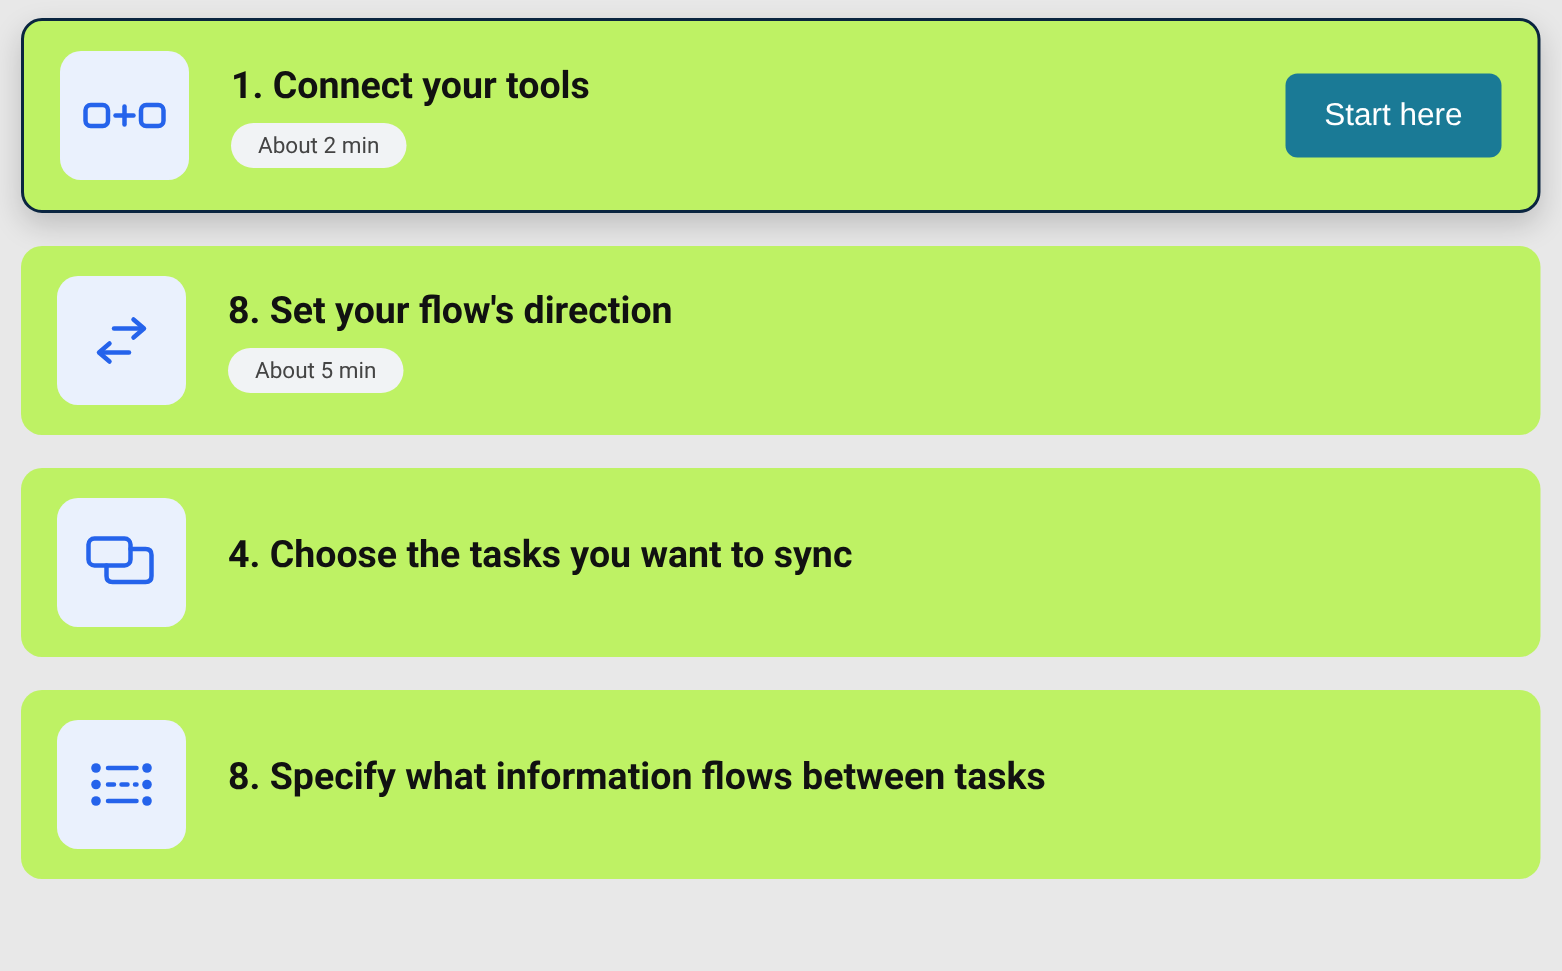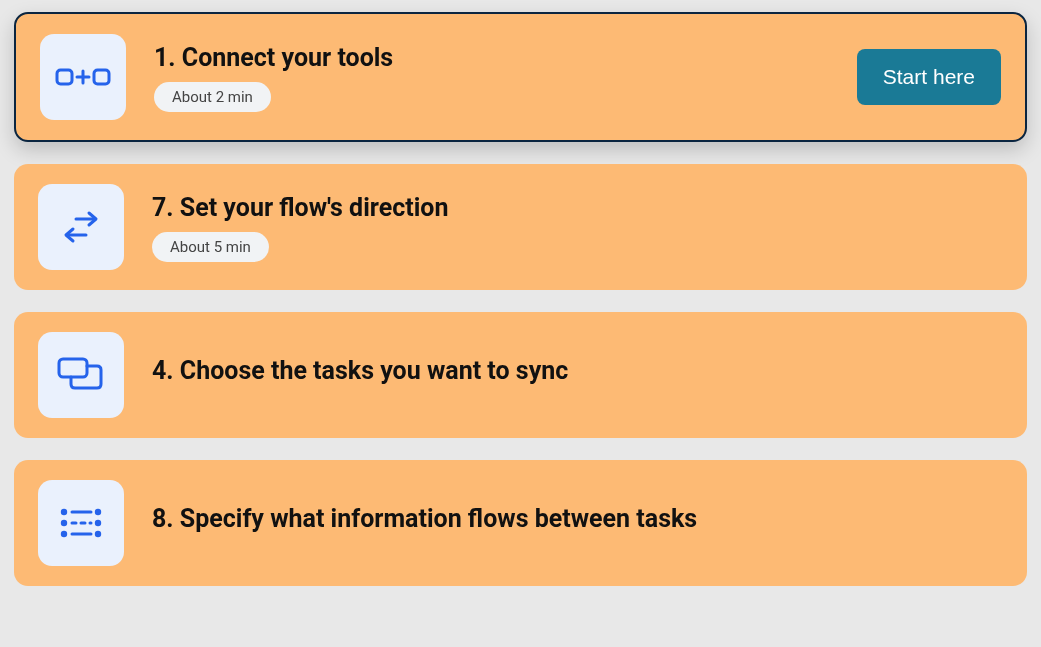--- a/index.html
+++ b/index.html
@@ -7,21 +7,21 @@
       margin: 0;
       padding: 0;
     }
     body {
       font-family: -apple-system, BlinkMacSystemFont, "Segoe UI", Roboto, "Helvetica Neue", Arial, sans-serif;
       background-color: #e8e8e8;
       padding: 12px 14px;
       width: 1041px;
     }
     .card {
-      background: #fdba74;
+      background: #bef264;
       border-radius: 14px;
       display: flex;
       align-items: center;
       padding: 20px 24px;
       margin-bottom: 22px;
     }
     .card.active {
       border: 2px solid #0a2540;
       box-shadow: 0 8px 20px rgba(0,0,0,0.18);
     }
@@ -90,21 +90,21 @@
 <div class="card">
   <div class="icon-tile">
     <svg width="46" height="40" viewBox="0 0 46 40" fill="none">
       <line x1="18" y1="12" x2="36" y2="12" stroke="#2563eb" stroke-width="3" stroke-linecap="round"></line>
       <polyline points="31,6 38,12 31,18" stroke="#2563eb" stroke-width="3" stroke-linecap="round" stroke-linejoin="round" fill="none"></polyline>
       <line x1="10" y1="28" x2="28" y2="28" stroke="#2563eb" stroke-width="3" stroke-linecap="round"></line>
       <polyline points="15,22 8,28 15,34" stroke="#2563eb" stroke-width="3" stroke-linecap="round" stroke-linejoin="round" fill="none"></polyline>
     </svg>
   </div>
   <div class="content">
-    <div class="title">7. Set your flow's direction</div>
+    <div class="title">8. Set your flow's direction</div>
     <div class="time-badge">About 5 min</div>
   </div>
 </div>
 
 <div class="card">
   <div class="icon-tile">
     <svg width="52" height="42" viewBox="0 0 52 42" fill="none">
       <rect x="4" y="5" width="28" height="18" rx="4" stroke="#2563eb" stroke-width="3"></rect>
       <path d="M32 12 L42 12 Q46 12 46 16 L46 30 Q46 34 42 34 L20 34 Q16 34 16 30 L16 23" stroke="#2563eb" stroke-width="3" fill="none" stroke-linecap="round"></path>
     </svg>

